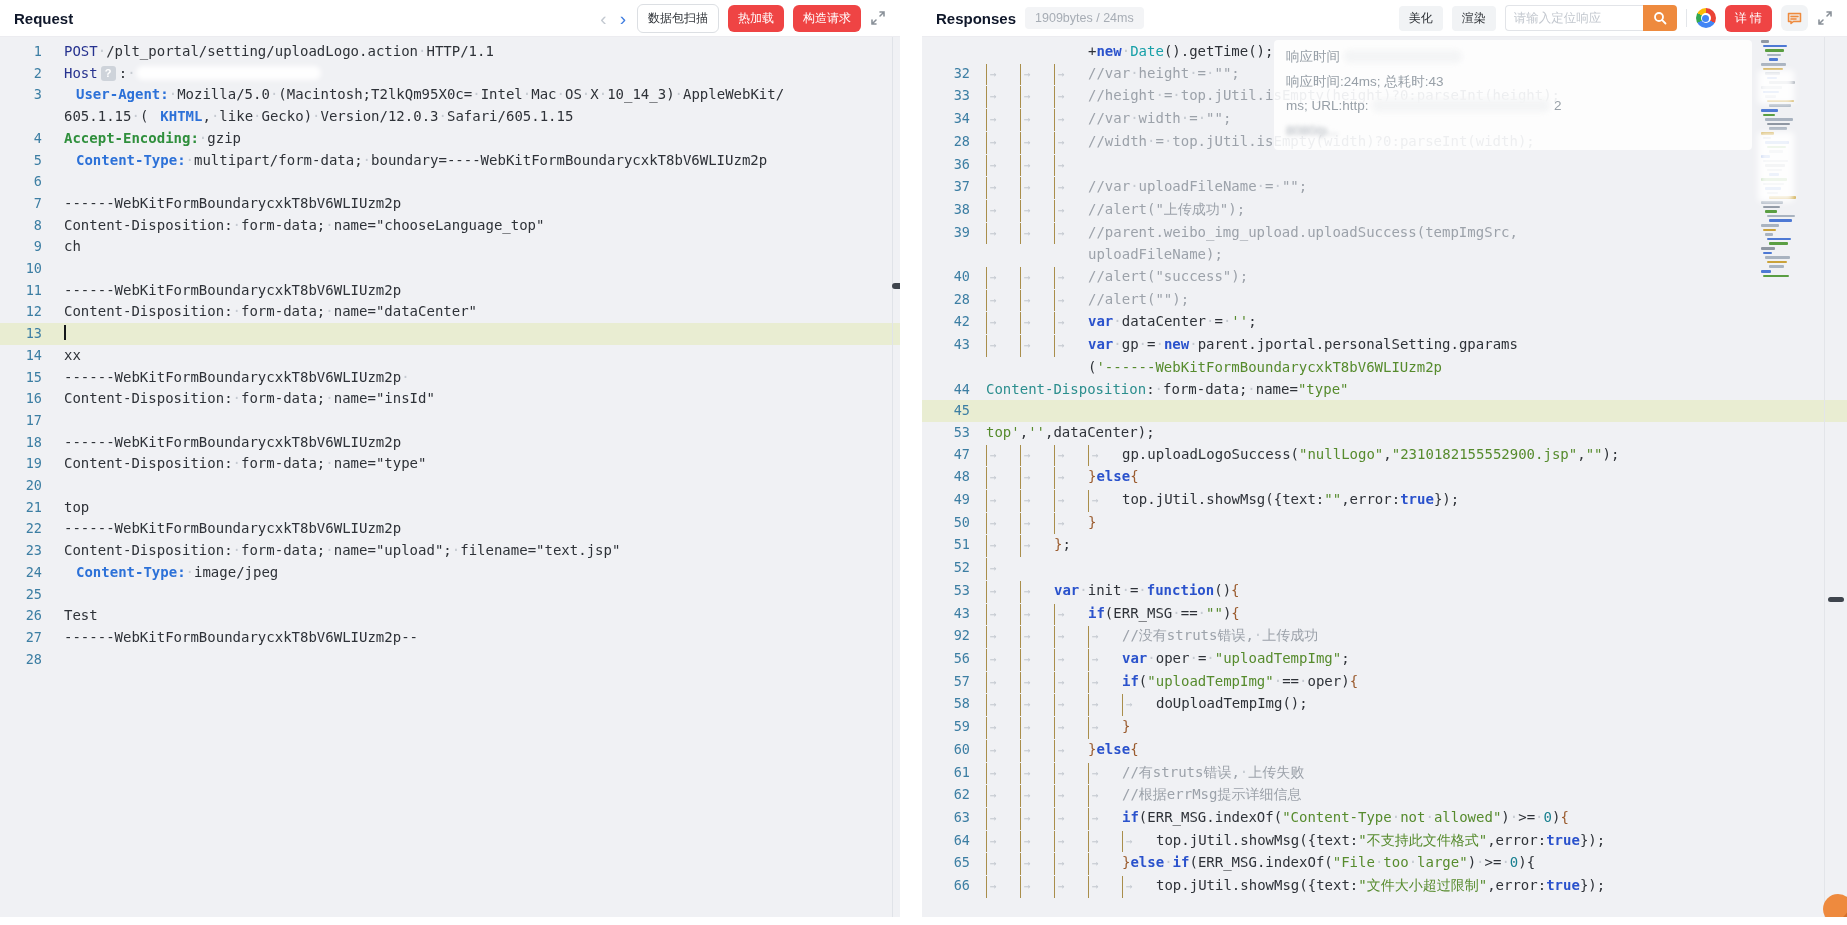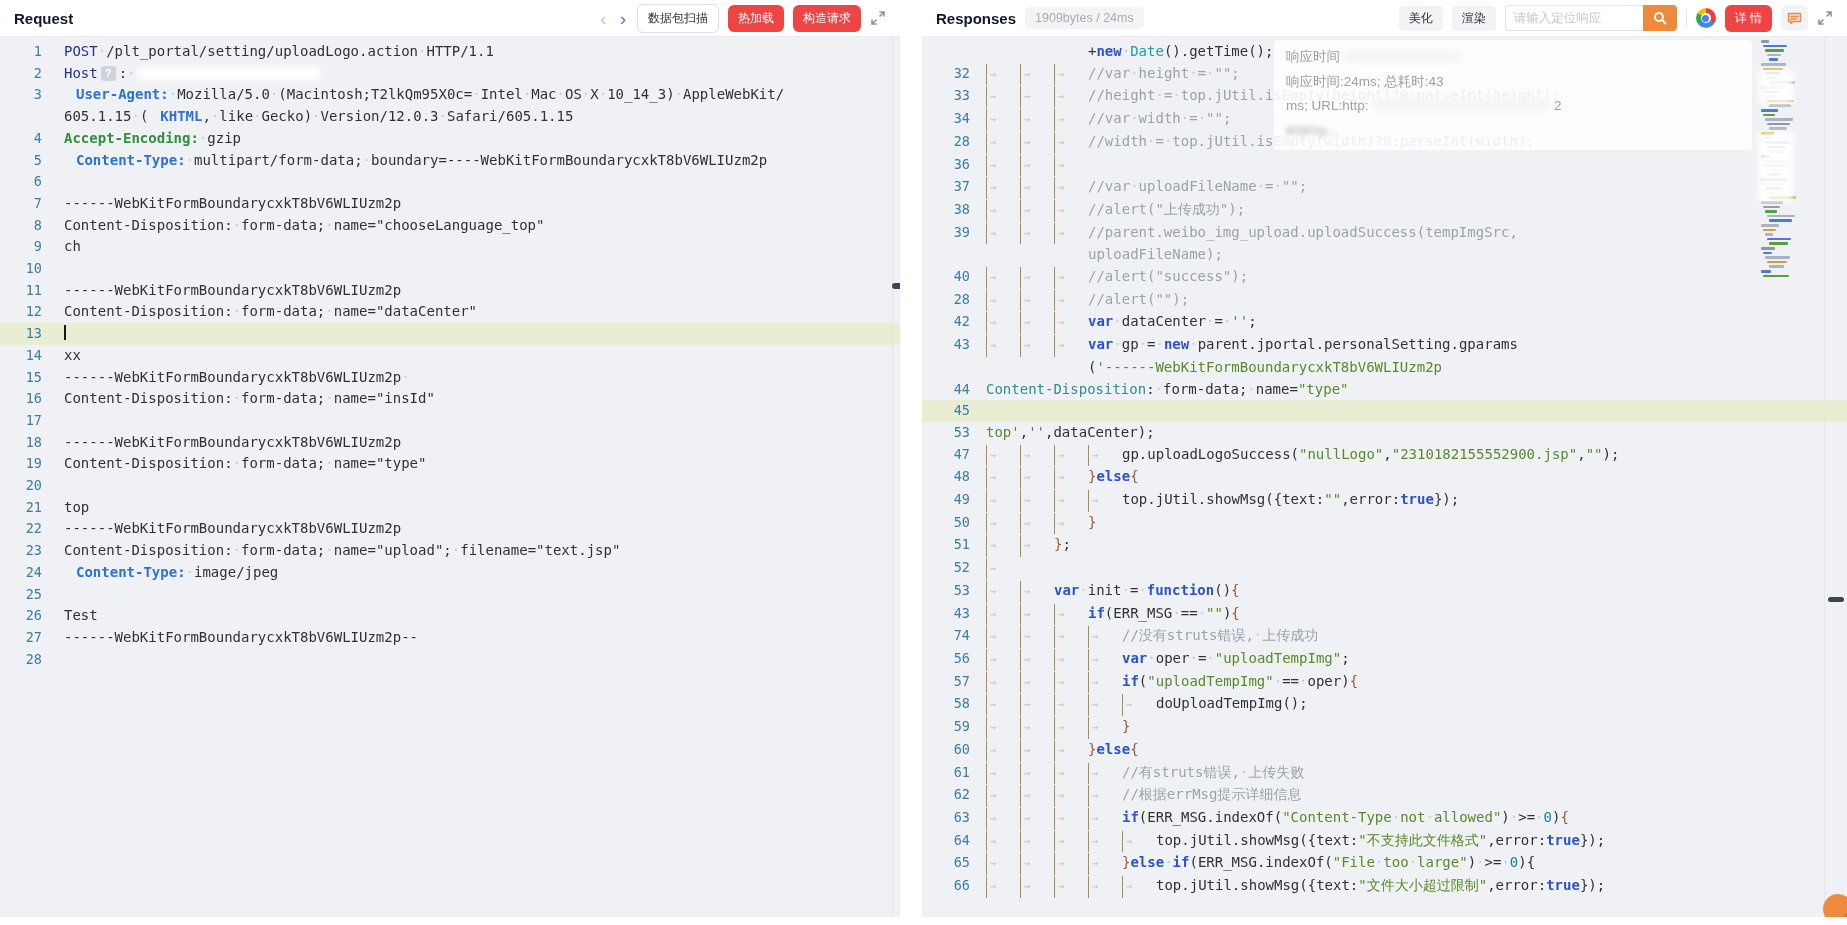--- a/index.html
+++ b/index.html
@@ -371,21 +371,21 @@
         </div>
         <div class="row">
           <span class="ln">53</span>
           <span class="code"><span class="ind">→</span><span class="ind">→</span><span class="seg kw">var</span><span class="seg pln"><span class="dot">·</span>init<span class="dot">·</span>=<span class="dot">·</span></span><span class="seg kw">function</span><span class="seg pln">()</span><span class="seg brc">{</span></span>
         </div>
         <div class="row">
           <span class="ln">43</span>
           <span class="code"><span class="ind">→</span><span class="ind">→</span><span class="ind">→</span><span class="seg kw">if</span><span class="seg pln">(ERR_MSG<span class="dot">·</span>==<span class="dot">·</span></span><span class="seg str">""</span><span class="seg pln">)</span><span class="seg brc">{</span></span>
         </div>
         <div class="row">
-          <span class="ln">74</span>
+          <span class="ln">92</span>
           <span class="code"><span class="ind">→</span><span class="ind">→</span><span class="ind">→</span><span class="ind">→</span><span class="seg cmt">//没有struts错误,<span class="dot">·</span>上传成功</span></span>
         </div>
         <div class="row">
           <span class="ln">56</span>
           <span class="code"><span class="ind">→</span><span class="ind">→</span><span class="ind">→</span><span class="ind">→</span><span class="seg kw">var</span><span class="seg pln"><span class="dot">·</span>oper<span class="dot">·</span>=<span class="dot">·</span></span><span class="seg str">"uploadTempImg"</span><span class="seg pln">;</span></span>
         </div>
         <div class="row">
           <span class="ln">57</span>
           <span class="code"><span class="ind">→</span><span class="ind">→</span><span class="ind">→</span><span class="ind">→</span><span class="seg kw">if</span><span class="seg pln">(</span><span class="seg str">"uploadTempImg"</span><span class="seg pln"><span class="dot">·</span>==<span class="dot">·</span>oper)</span><span class="seg brc">{</span></span>
         </div>

